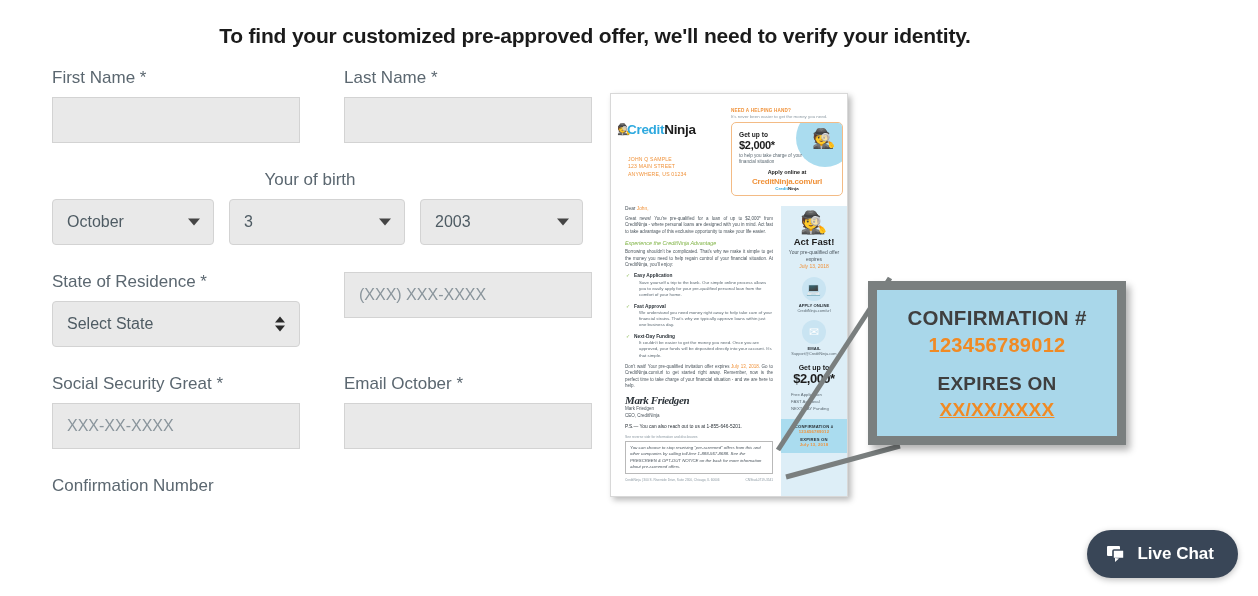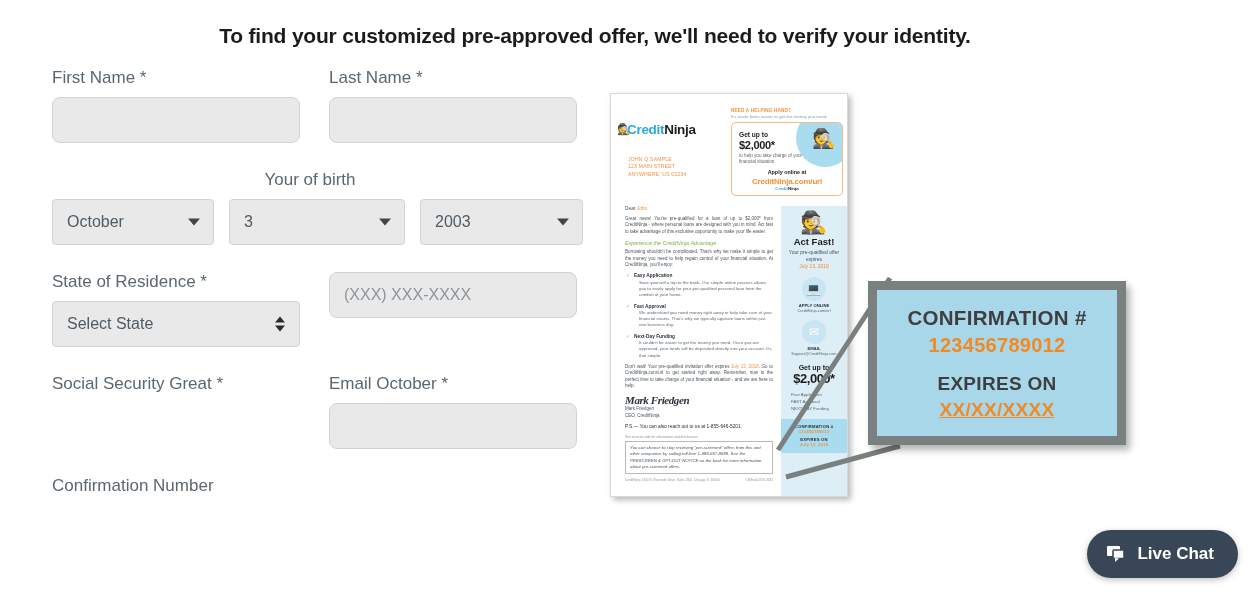--- a/index.html
+++ b/index.html
@@ -19,29 +19,29 @@
     font-size: 21px; font-weight: bold; color: #1b1b1b;
     letter-spacing: -0.2px;
   }
 
   
   .form { position: absolute; left: 52px; top: 68px; width: 540px; }
   .field-label {
     font-size: 17px; color: #5b6770; font-weight: 400;
     margin-bottom: 9px; white-space: nowrap;
   }
-  .row { display: flex; }
+  .row { display: flex; justify-content: space-between; }
   .col { width: 248px; }
   .col + .col { margin-left: 29px; }
 
   .text-input {
     width: 248px; height: 46px;
     background: #e9e9e9;
     border: 1px solid #d3d3d3;
-    border-radius: 8px;
+    border-radius: 0;
     font-size: 16px; color: #7d8a92;
     padding: 0 14px;
     font-family: "Liberation Sans", sans-serif;
     outline: none;
   }
   .text-input::placeholder { color: #8a959c; opacity: 1; }
 
   .block { margin-top: 27px; }
 
   
@@ -242,20 +242,21 @@
         </div>
       </div>
       <div class="col">
         <input class="text-input" type="text" placeholder="(XXX) XXX-XXXX" style="">
       </div>
     </div>
 
     <div class="row block">
       <div class="col">
         <div class="field-label">Social Security Great *</div>
+        <input class="text-input" type="text" placeholder="XXX-XX-XXXX" style="">
       </div>
       <div class="col">
         <div class="field-label">Email October *</div>
         <input class="text-input" type="text" placeholder="" style="">
       </div>
     </div>
 
     <div class="block">
       <div class="field-label">Confirmation Number</div>
     </div>

